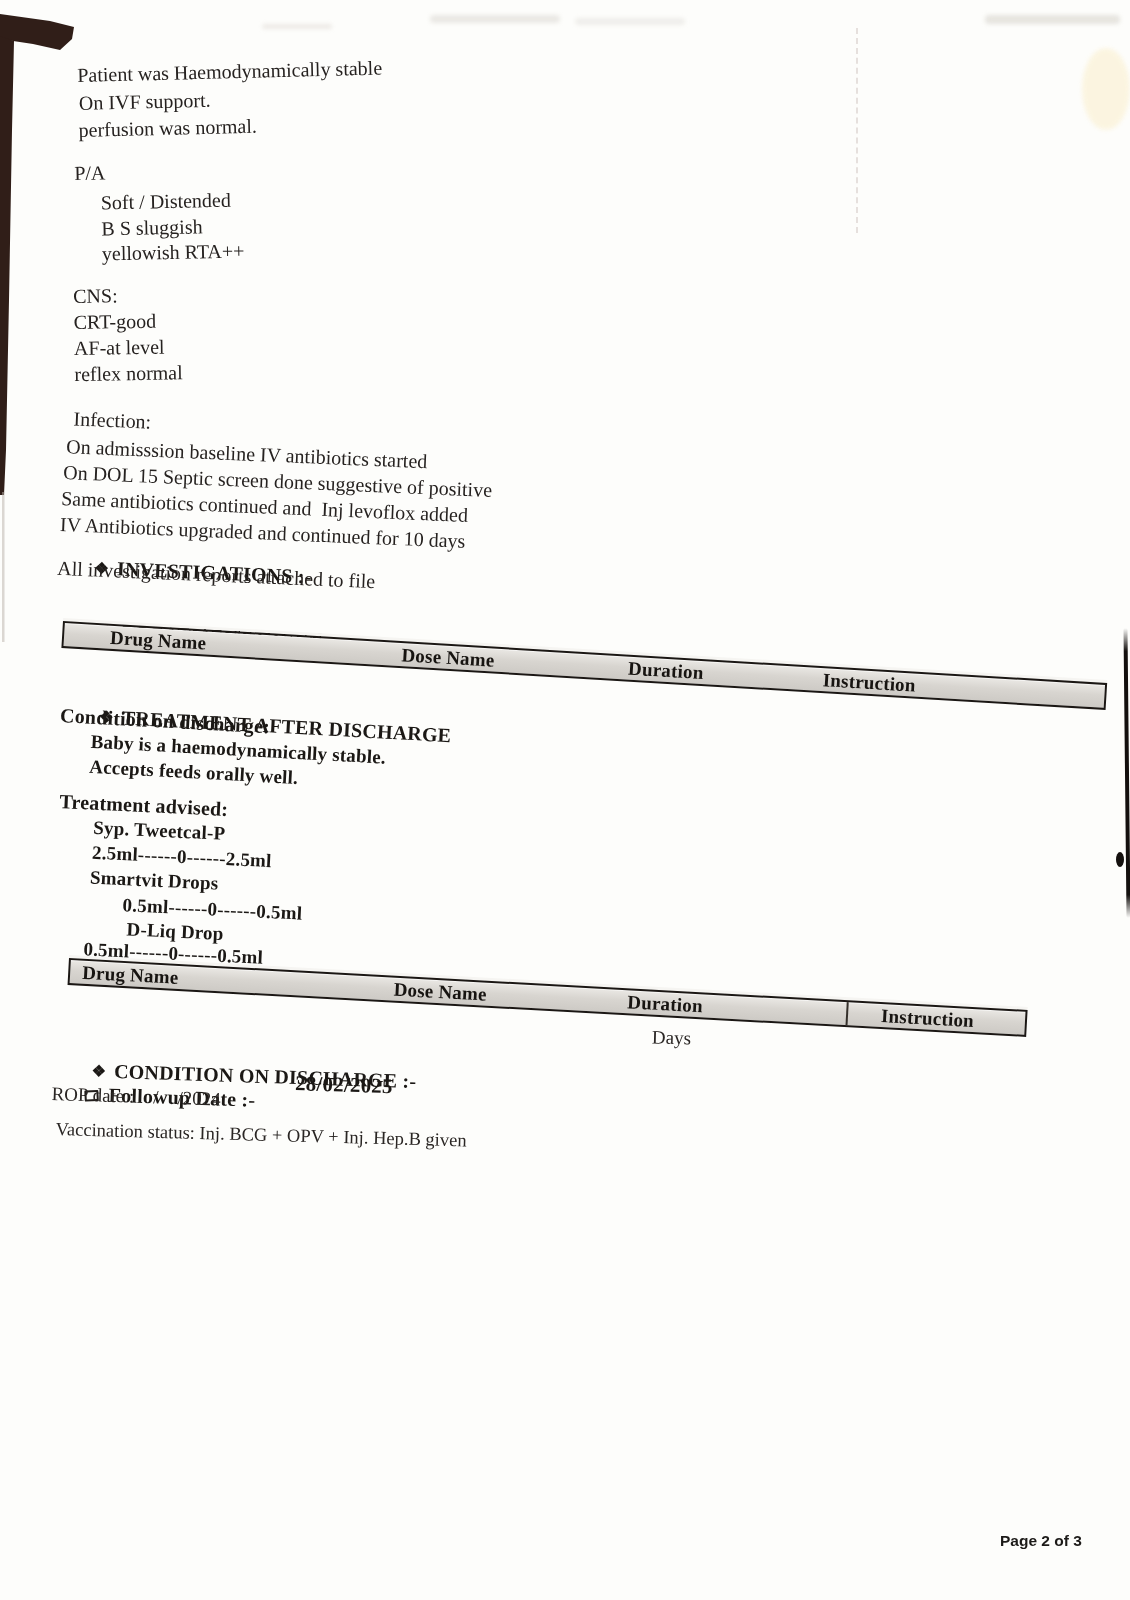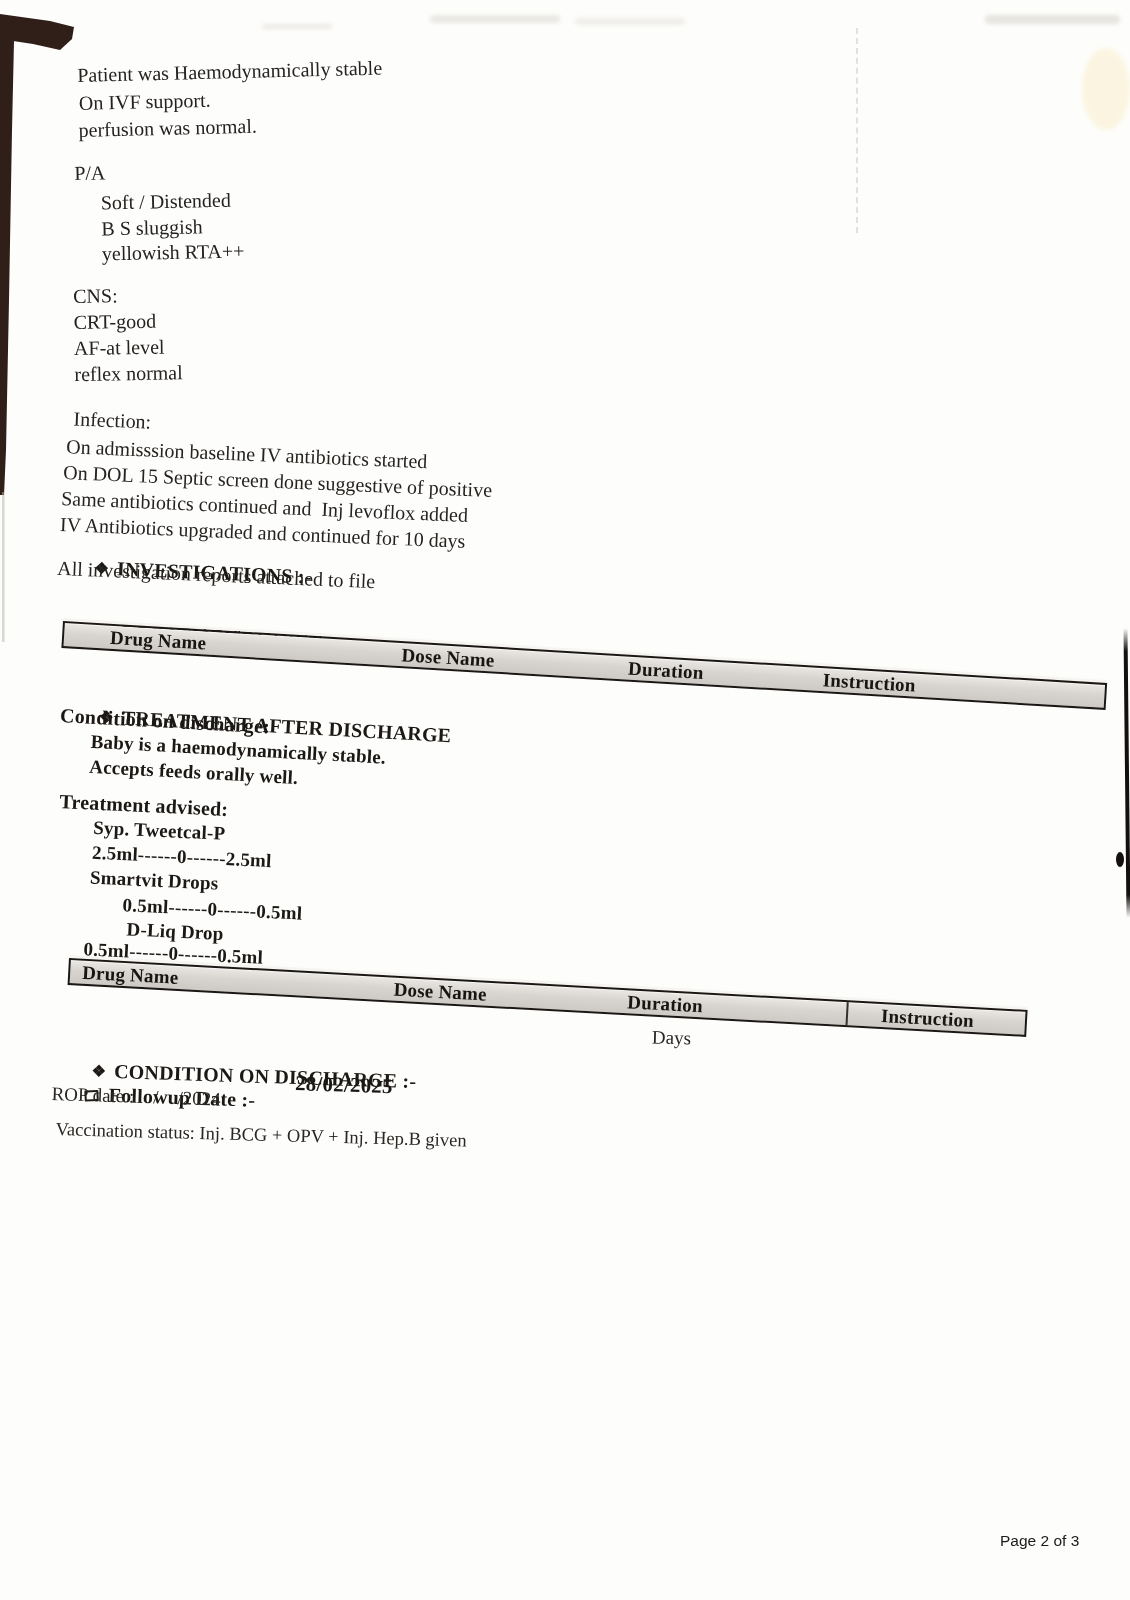--- a/index.html
+++ b/index.html
@@ -29,21 +29,21 @@
   }
   .bar-divider { position:absolute; top:0; bottom:0; width:2px; background:#35302b; }
   .checkbox {
     display:inline-block; width:14px; height:11px;
     border:2.5px solid #211d1a; border-radius:1px;
     margin-right:10px; transform:rotate(-5deg); vertical-align:0px;
   }
   .footer {
     position:absolute; left:1000px; top:1532px;
     font-family:"Liberation Sans", sans-serif;
-    font-size:15.5px; font-weight:400; color:#1c1a18;
+    font-size:15.5px; font-weight:700; color:#1c1a18;
   }
   .artifact { position:absolute; }
   .smudge { position:absolute; filter:blur(2px); border-radius:4px; }
 </style>
 </head>
 <body>
 
 <div class="page">
 
   <svg class="artifact" width="130" height="660" viewBox="0 0 130 660" style="left:0;top:0;">

